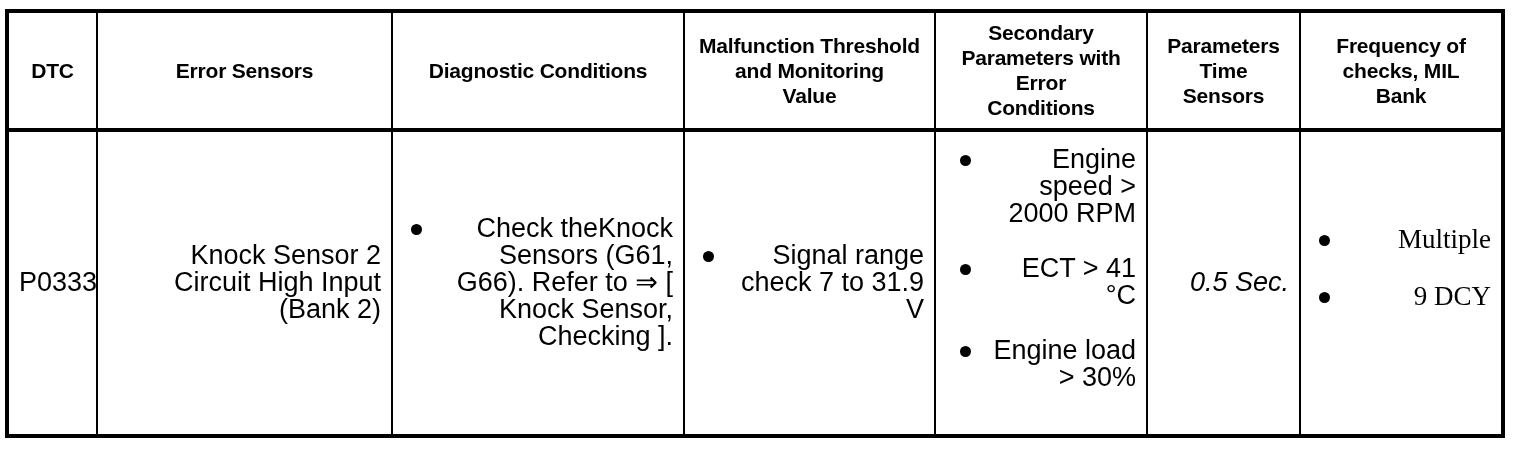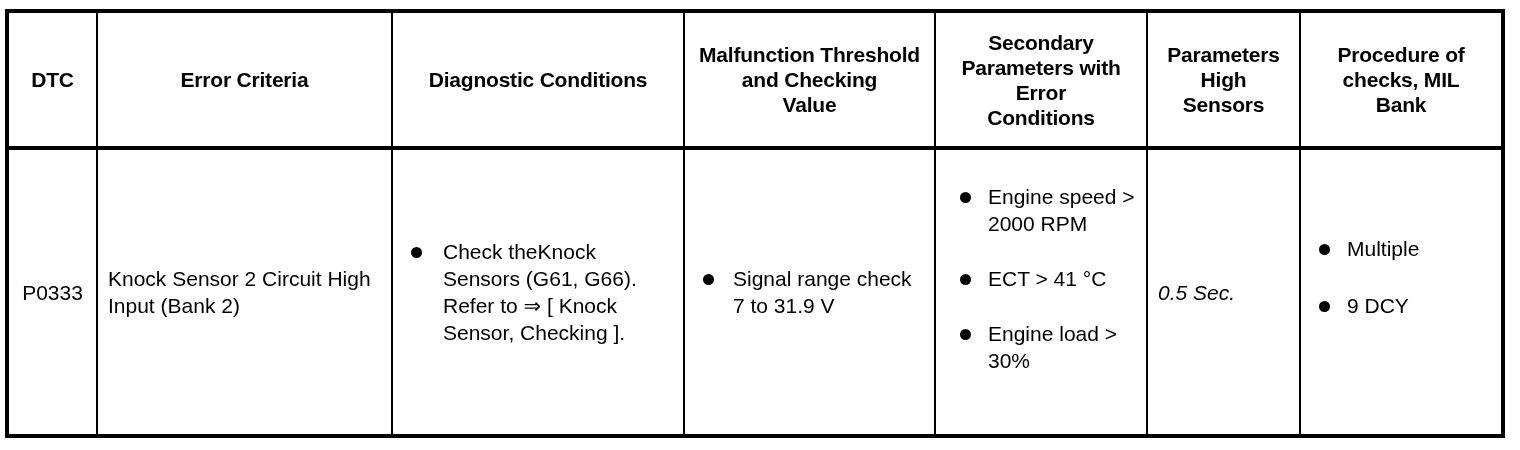--- a/index.html
+++ b/index.html
@@ -55,24 +55,25 @@
     padding: 4px 6px;
     font-stretch: condensed;
   }
   tr.header-row td .hdr-text {
     display: block;
   }
 
   
   tr.body-row td {
     font-weight: normal;
-    font-size: 21px;
+    font-size: 27px;
     line-height: 27px;
     padding: 6px 10px;
     vertical-align: middle;
+    text-align: right;
   }
 
   td.dtc-cell {
     text-align: center;
     padding-left: 2px;
     padding-right: 2px;
   }
   td.err-cell {
     padding-left: 12px;
   }
@@ -112,21 +113,21 @@
   td.crit-cell { padding-left: 14px; padding-right: 8px; }
   td.crit-cell ul.bullets li { padding-left: 38px; }
 
   td.sec-cell { padding-left: 6px; padding-right: 4px; }
   td.sec-cell ul.bullets li { padding-left: 42px; }
   td.sec-cell ul.bullets li .bullet-dot { left: 14px; }
 
   td.mon-cell { padding-left: 8px; font-style: italic; }
 
   td.freq-cell { padding-left: 26px; }
-  td.freq-cell ul.bullets li { padding-left: 36px; }
+  td.freq-cell ul.bullets li { padding-left: 36px; font-family: Liberation Serif, serif; }
   td.freq-cell ul.bullets li { margin-bottom: 30px; }
 </style>
 </head>
 <body>
 
 <div id="dtc-table-wrap">
   <table class="dtc-table">
     <colgroup>
       <col style="width:88px">
       <col style="width:295px">
@@ -135,43 +136,43 @@
       <col style="width:212px">
       <col style="width:153px">
       <col style="width:201px">
     </colgroup>
     <tbody>
       <tr class="header-row">
         <td>
           <span class="hdr-text">DTC</span>
         </td>
         <td>
-          <span class="hdr-text">Error Criteria</span>
+          <span class="hdr-text">Error Sensors</span>
         </td>
         <td>
           <span class="hdr-text">Diagnostic Conditions</span>
         </td>
         <td>
           <span class="hdr-text">Malfunction Threshold</span>
-          <span class="hdr-text">and Checking</span>
+          <span class="hdr-text">and Monitoring</span>
           <span class="hdr-text">Value</span>
         </td>
         <td>
           <span class="hdr-text">Secondary</span>
           <span class="hdr-text">Parameters with</span>
           <span class="hdr-text">Error</span>
           <span class="hdr-text">Conditions</span>
         </td>
         <td>
           <span class="hdr-text">Parameters</span>
-          <span class="hdr-text">High</span>
+          <span class="hdr-text">Time</span>
           <span class="hdr-text">Sensors</span>
         </td>
         <td class="last-col">
-          <span class="hdr-text">Procedure of</span>
+          <span class="hdr-text">Frequency of</span>
           <span class="hdr-text">checks, MIL</span>
           <span class="hdr-text">Bank</span>
         </td>
       </tr>
 
       <tr class="body-row">
         <td class="dtc-cell">P0333</td>
 
         <td class="err-cell">Knock Sensor 2 Circuit High Input (Bank 2)</td>
 

